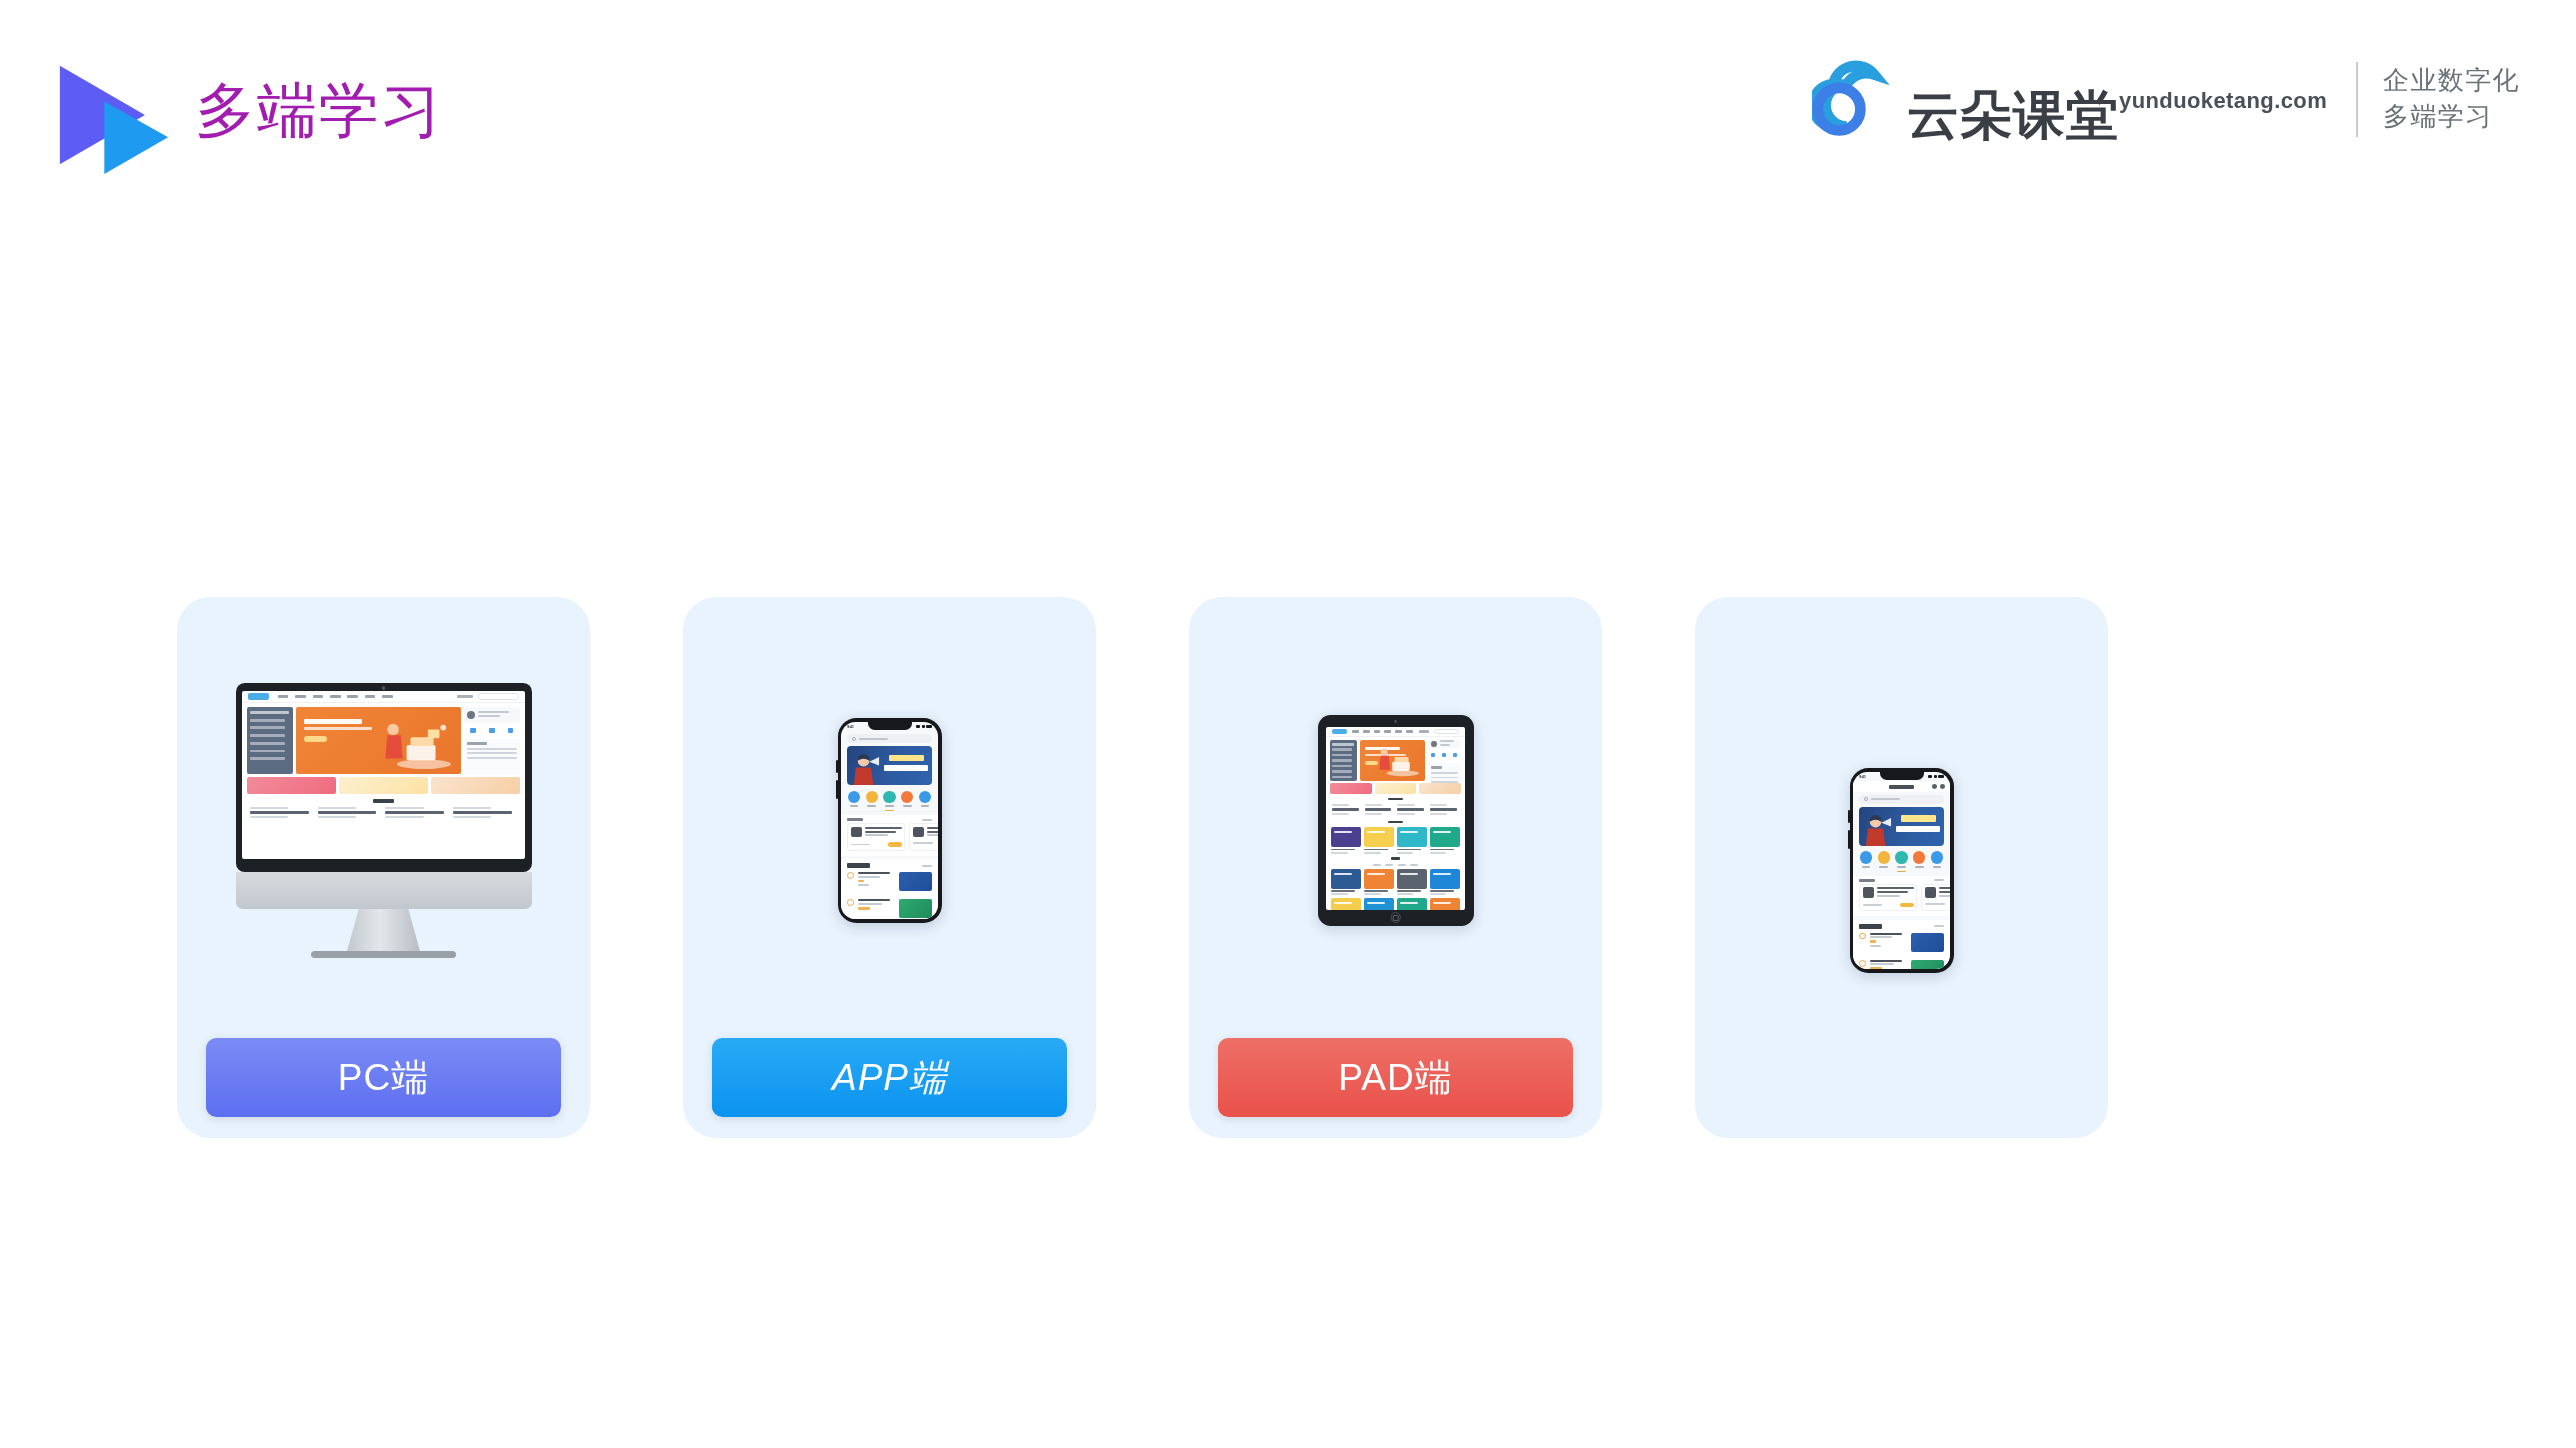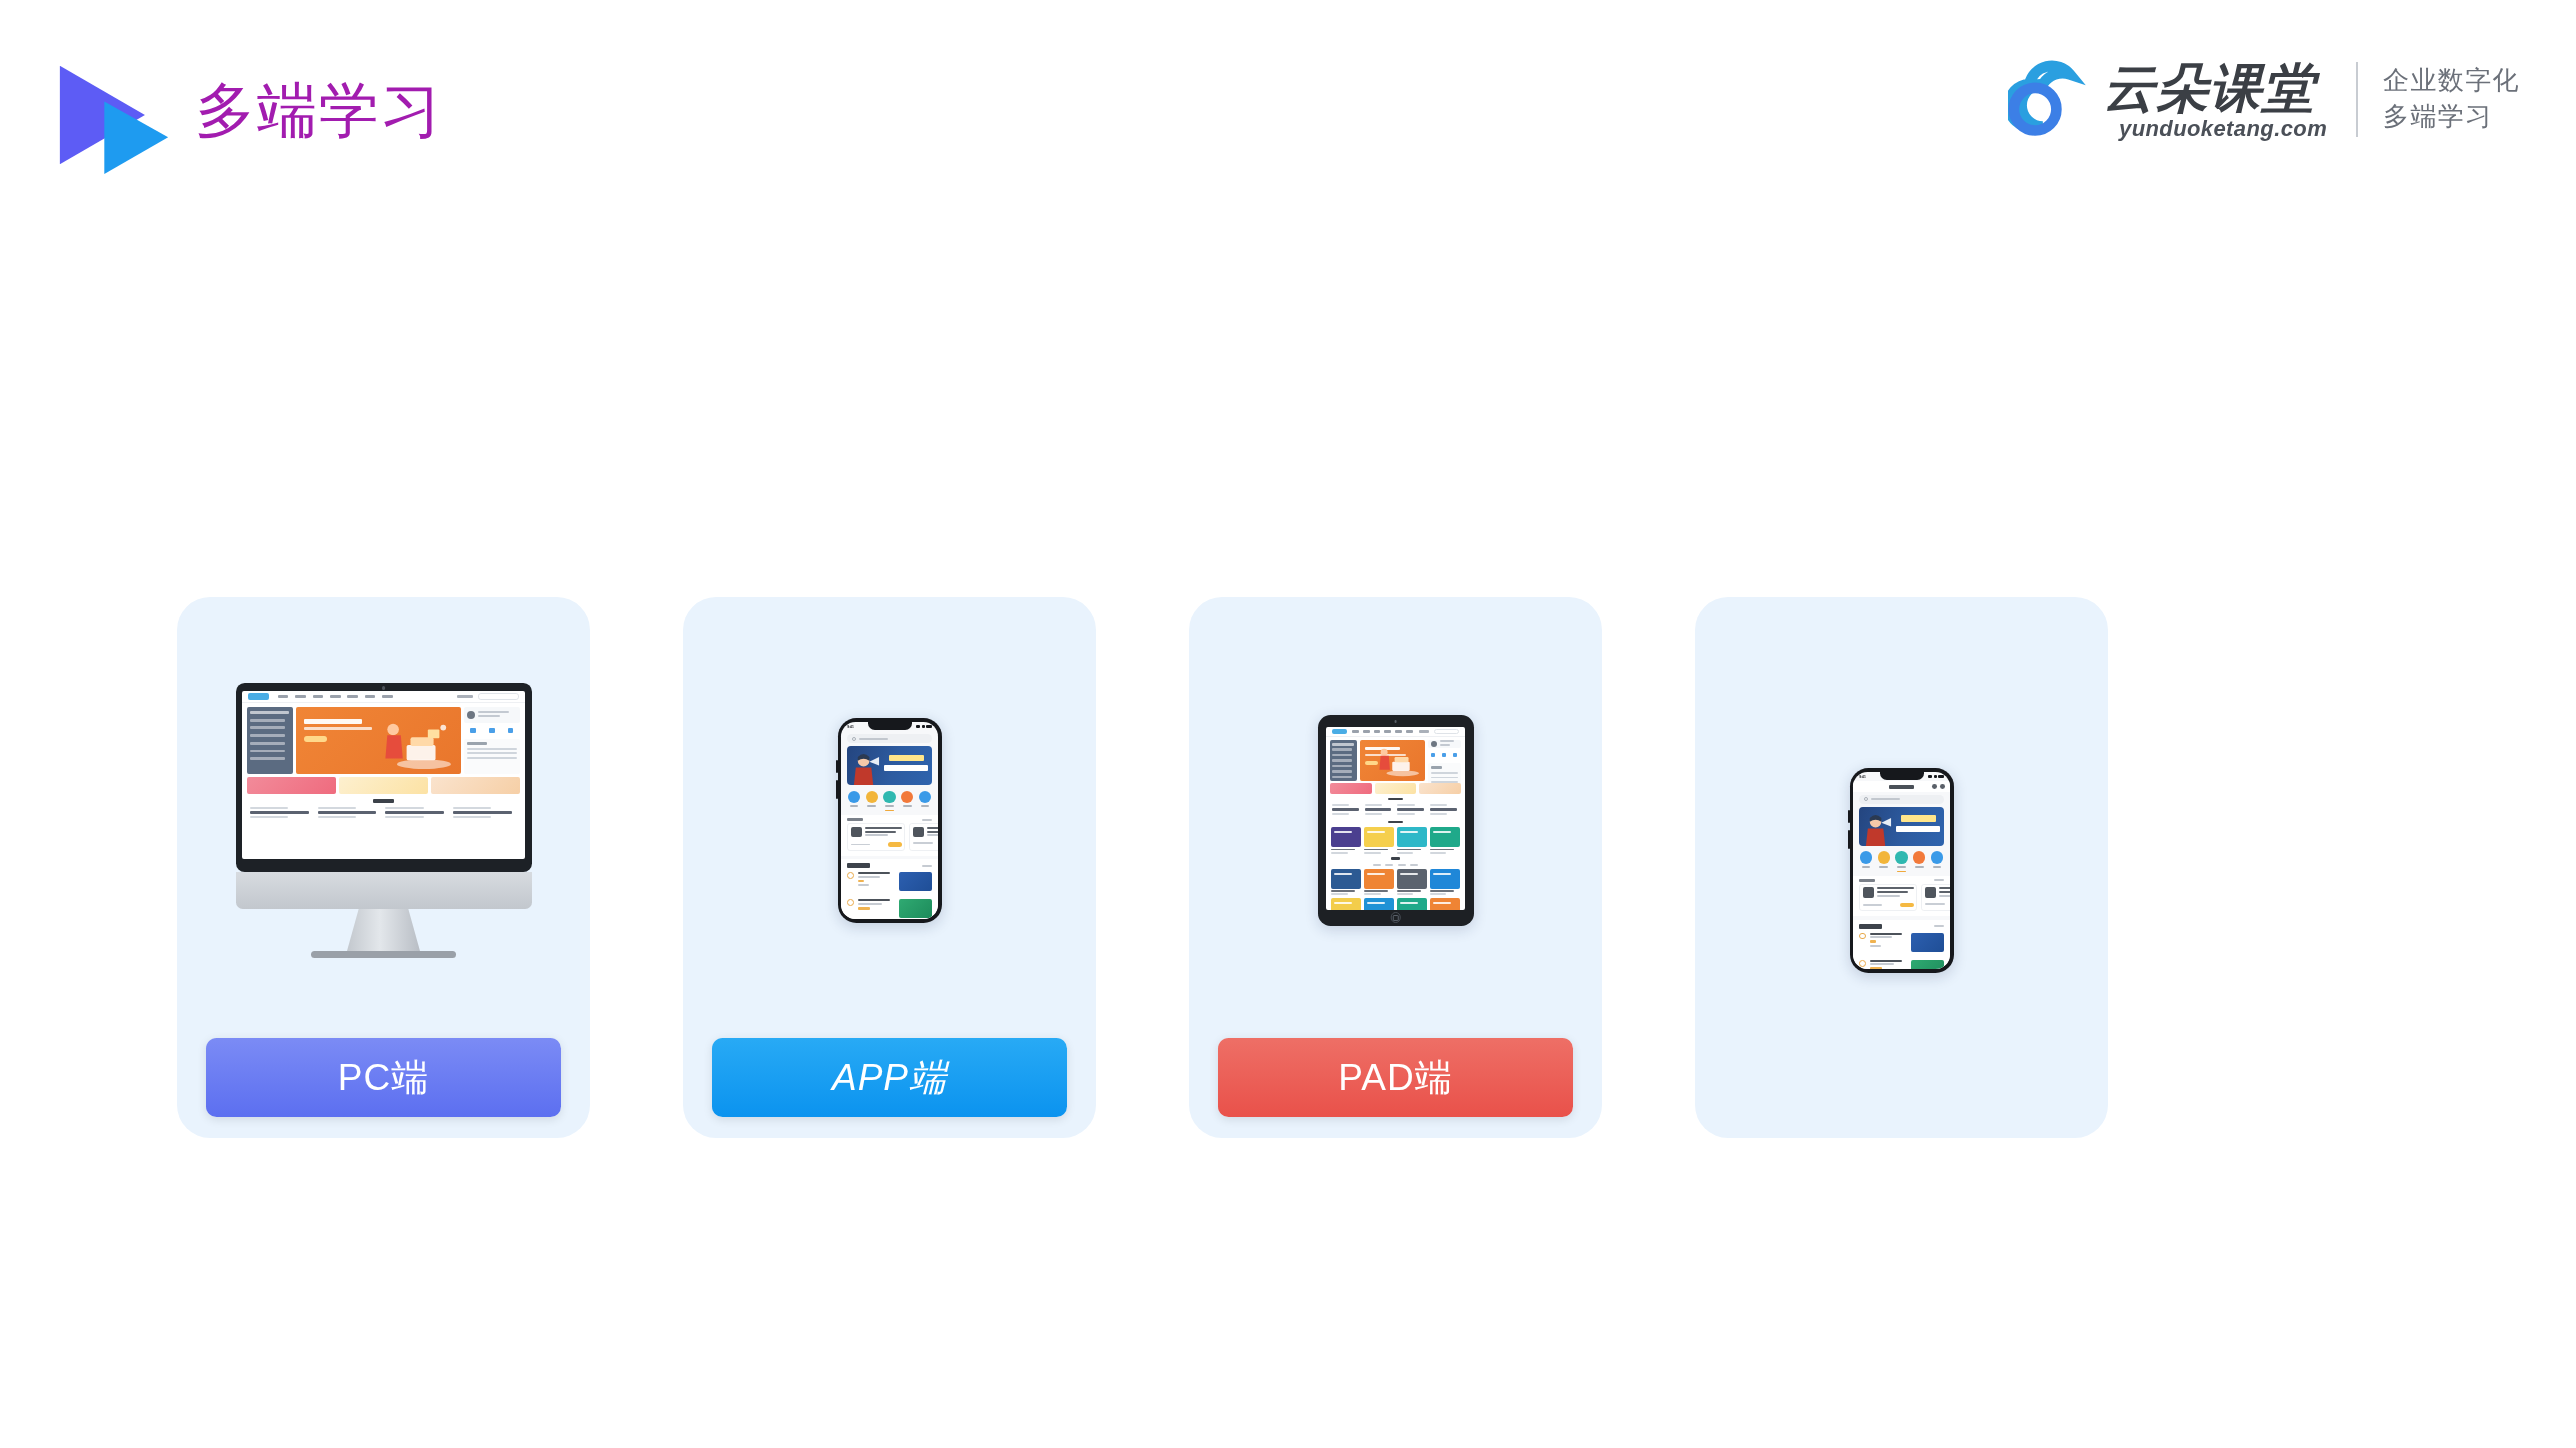--- a/index.html
+++ b/index.html
@@ -18,23 +18,23 @@
   .page-title {
     position:absolute; left:195px; top:81px;
     font-size:60px; line-height:1; color:#a21caf; letter-spacing:1.9px;
     white-space:nowrap;
   }
 
   .brand { position:absolute; right:56px; top:46px; height:106px; display:flex; align-items:center; }
   .brand-left { display:flex; align-items:flex-end; }
   .brand-cloud { width:91px; height:89px; margin-right:3.9px; }
   .brand-cloud svg { display:block; }
-  .brand-word { display:flex; flex-direction:column; justify-content:space-between; padding-bottom:1.9px;font-style:italic; }
+  .brand-word { display:flex; justify-content:space-between; padding-bottom:1.9px; }
   .brand-cn { font-size:52px; font-weight:bold; color:#3b3f45; line-height:1.04; letter-spacing:1px; white-space:nowrap; }
-  .brand-en { font-size:22px; font-weight:bold; color:#4b5058; line-height:1.1; letter-spacing:0.4px; margin-top:1.9px; white-space:nowrap;margin-left:16px; }
+  .brand-en { font-size:22px; font-weight:bold; color:#4b5058; line-height:1.1; letter-spacing:0.4px; margin-top:1.9px; white-space:nowrap; }
   .brand-divider { width:1.9px; height:75px; background:#c8ccd2; margin:0 25px 0 29px; }
   .brand-tag { display:flex; flex-direction:column; justify-content:center; }
   .brand-tag div { font-size:26px; color:#6b7079; line-height:1.38; letter-spacing:1.4px; white-space:nowrap; }
 
   
   .intro {
     position:absolute; left:177px; top:272px; width:2250px;
     font-size:42px; line-height:1.48; color:#1b1c1f; letter-spacing:0.5px;
     text-align:justify;
   }

